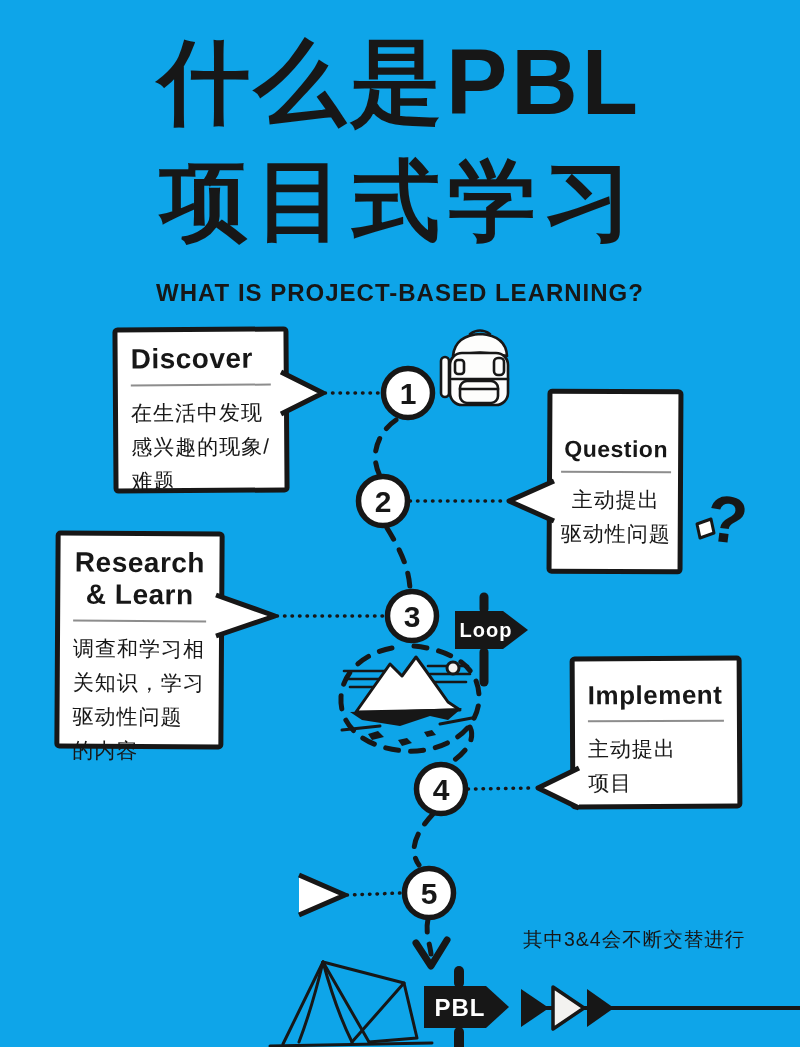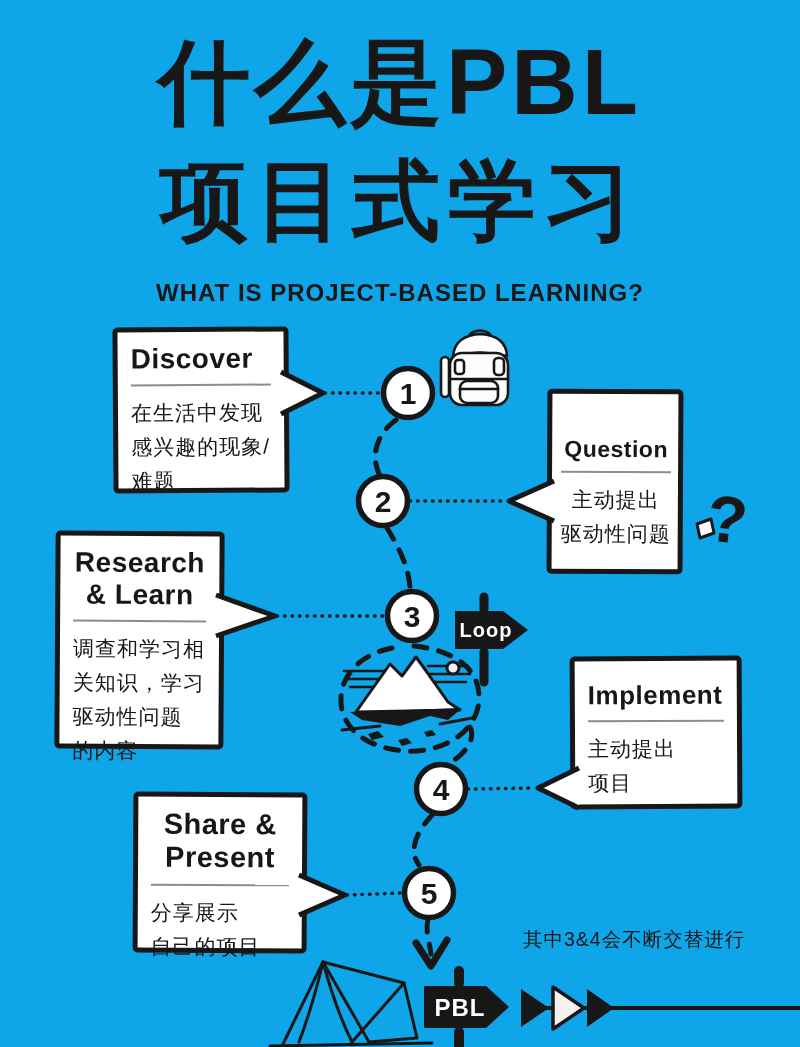--- a/index.html
+++ b/index.html
@@ -74,27 +74,20 @@
 的内容</div>
   </div>
 
   <div class="bubble" id="b-implement">
     <div class="bubble-title">Implement</div>
     <div class="bubble-divider"></div>
     <div class="bubble-text">主动提出
 项目</div>
   </div>
 
-  <div class="bubble" id="b-share">
-    <div class="bubble-title">Share &amp;
-Present</div>
-    <div class="bubble-divider"></div>
-    <div class="bubble-text">分享展示
-自己的项目</div>
-  </div>
 
   <div class="footnote">
     <div>其中3&amp;4会不断交替进行</div>
   </div>
 
   <svg class="overlay" width="800" height="1047" viewBox="0 0 800 1047">
 
     <g stroke="#171717" stroke-width="3.5" stroke-linecap="round" stroke-dasharray="0.5 7" fill="none">
       <path d="M325,393 L381,393"></path>
       <path d="M410,501 L506,501"></path>

